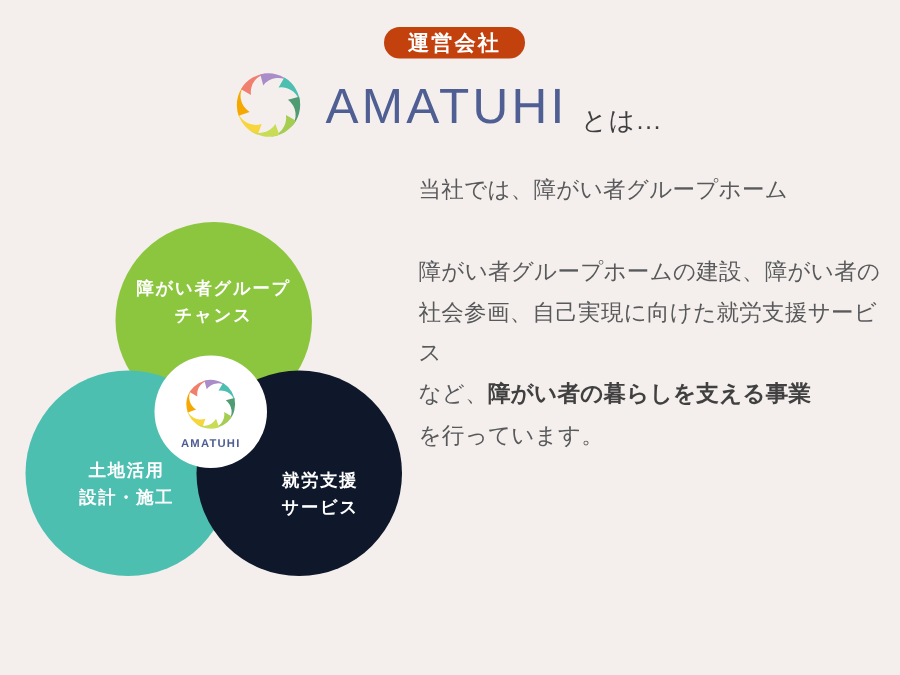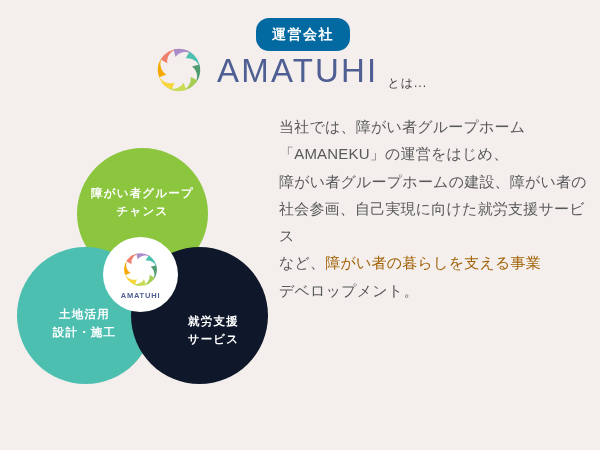--- a/index.html
+++ b/index.html
@@ -20,22 +20,22 @@
     width: 600px;
     height: 450px;
   }
 
   
   .badge {
     position: absolute;
     left: 256px;
     top: 18px;
     width: 94px;
-    height: 33px;
-    background: #0369a1;
+    height: 21px;
+    background: #c2410c;
     border-radius: 13px;
     color: #ffffff;
     font-size: 14px;
     font-weight: bold;
     letter-spacing: 1.5px;
     display: flex;
     align-items: center;
     justify-content: center;
     box-sizing: border-box;
   }
@@ -57,21 +57,21 @@
   }
   .brand-word {
     font-size: 33px;
     color: #4f5e93;
     letter-spacing: 2.2px;
     font-weight: 500;
     margin-left: 14px;
     line-height: 1;
   }
   .brand-suffix {
-    font-size: 12px;
+    font-size: 17px;
     color: #3f3f42;
     margin-left: 9px;
     letter-spacing: 1px;
     align-self: flex-end;
     margin-bottom: 4px;
   }
 
   
   .circle {
     position: absolute;
@@ -141,21 +141,21 @@
     left: 279px;
     top: 113px;
     width: 310px;
     font-size: 15px;
     line-height: 1.82;
     color: #58595b;
     letter-spacing: 0.2px;
   }
   .copy p { margin: 0; }
   .copy .gap { height: 17px; }
-  .hl { color: #a16207; }
+  .hl { color: #404040; font-weight: bold; }
 </style>
 </head>
 <body>
 
 <div id="page">
 
   <div class="badge">運営会社</div>
 
   <div class="brandline">
     <div class="brand-mark" id="brandMark"><svg viewBox="0 0 100 100" width="100%" height="100%">
@@ -235,22 +235,22 @@
           <g transform="rotate(160 50 50)">
             <path d="M 50 6 A 44 44 0 0 1 88 28 A 26 26 0 0 0 50 22 Z" fill="#c8dc55"></path>
           </g>
         </svg></div>
     <div class="center-word">AMATUHI</div>
   </div>
 
   <div class="copy">
     <p>
       <span>当社では、障がい者グループホーム</span><br>
-      <span>「AMANEKU」の運営をはじめ、</span><br>
+      <br>
       <span>障がい者グループホームの建設、障がい者の</span><br>
       <span>社会参画、自己実現に向けた就労支援サービス</span><br>
       <span>など、</span><span class="hl">障がい者の暮らしを支える事業</span><br>
-      <span>デベロップメント。</span>
+      <span>を行っています。</span>
     </p>
     <div class="gap"></div>
   </div>
 
 </div>
 
 </body></html>

